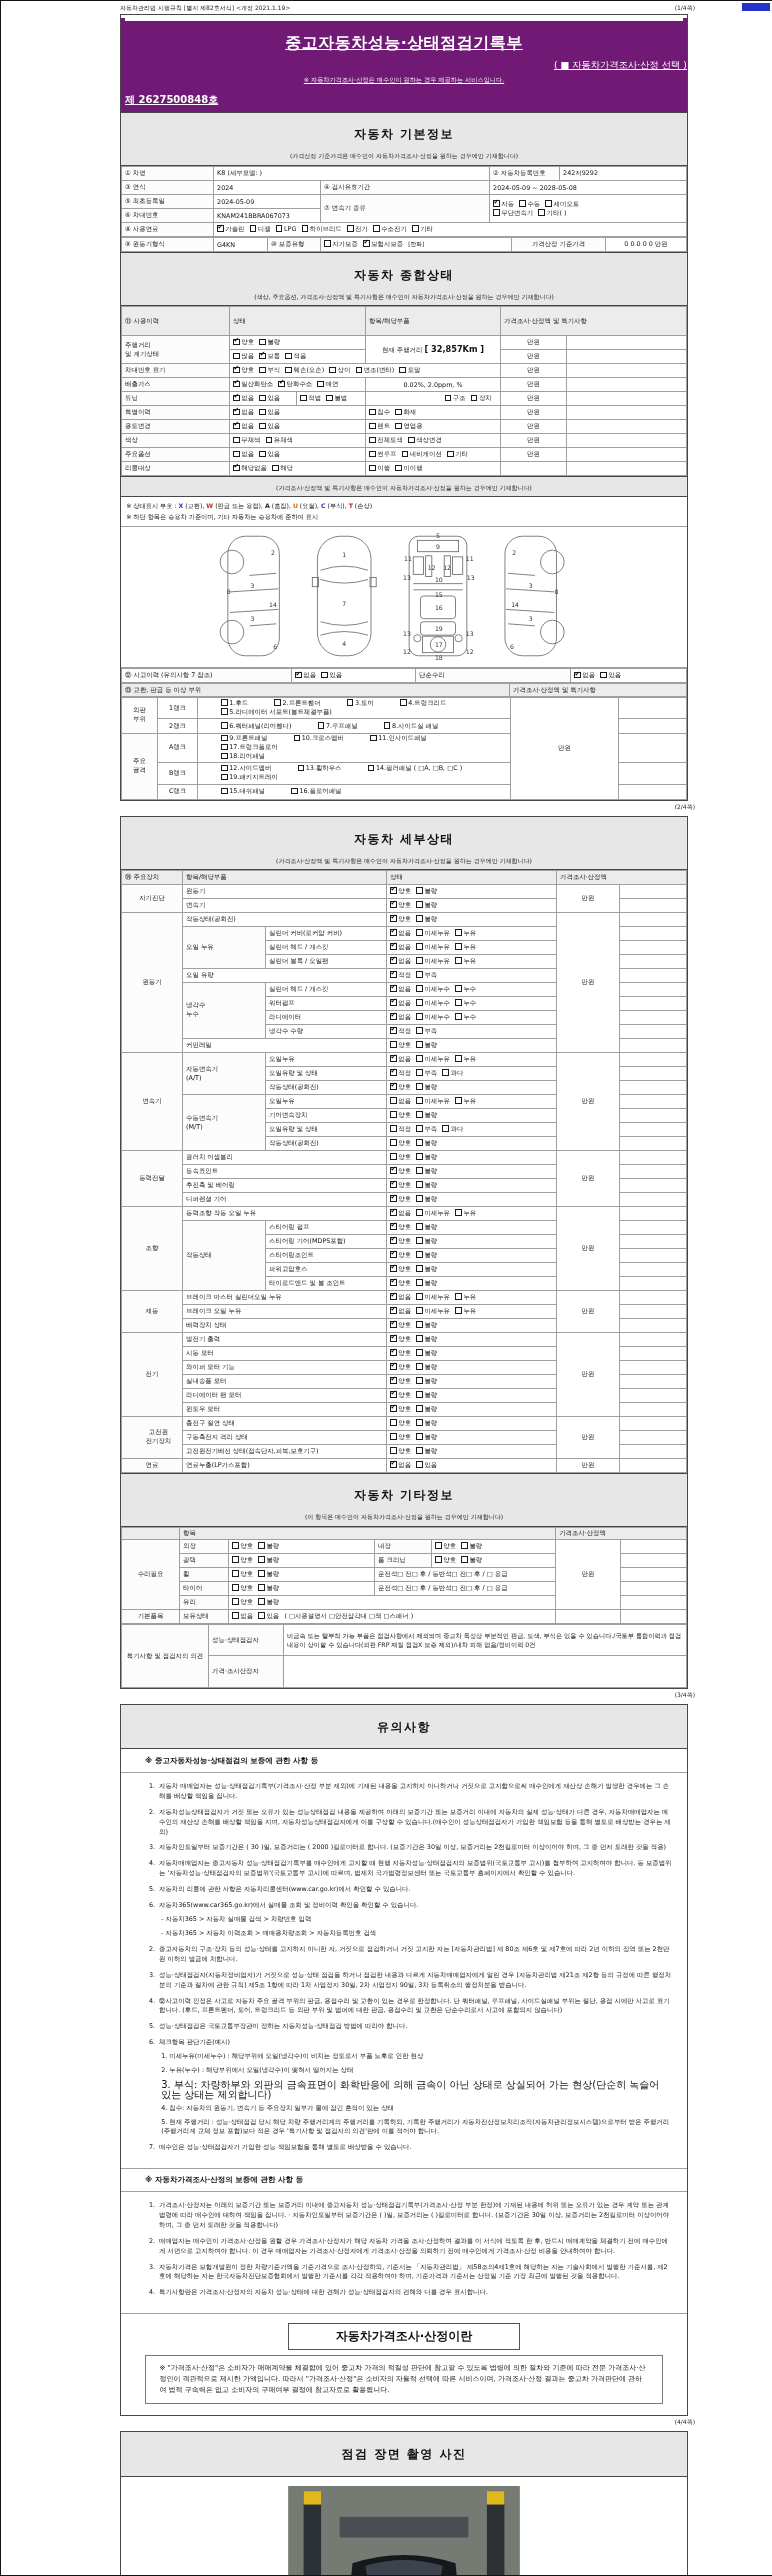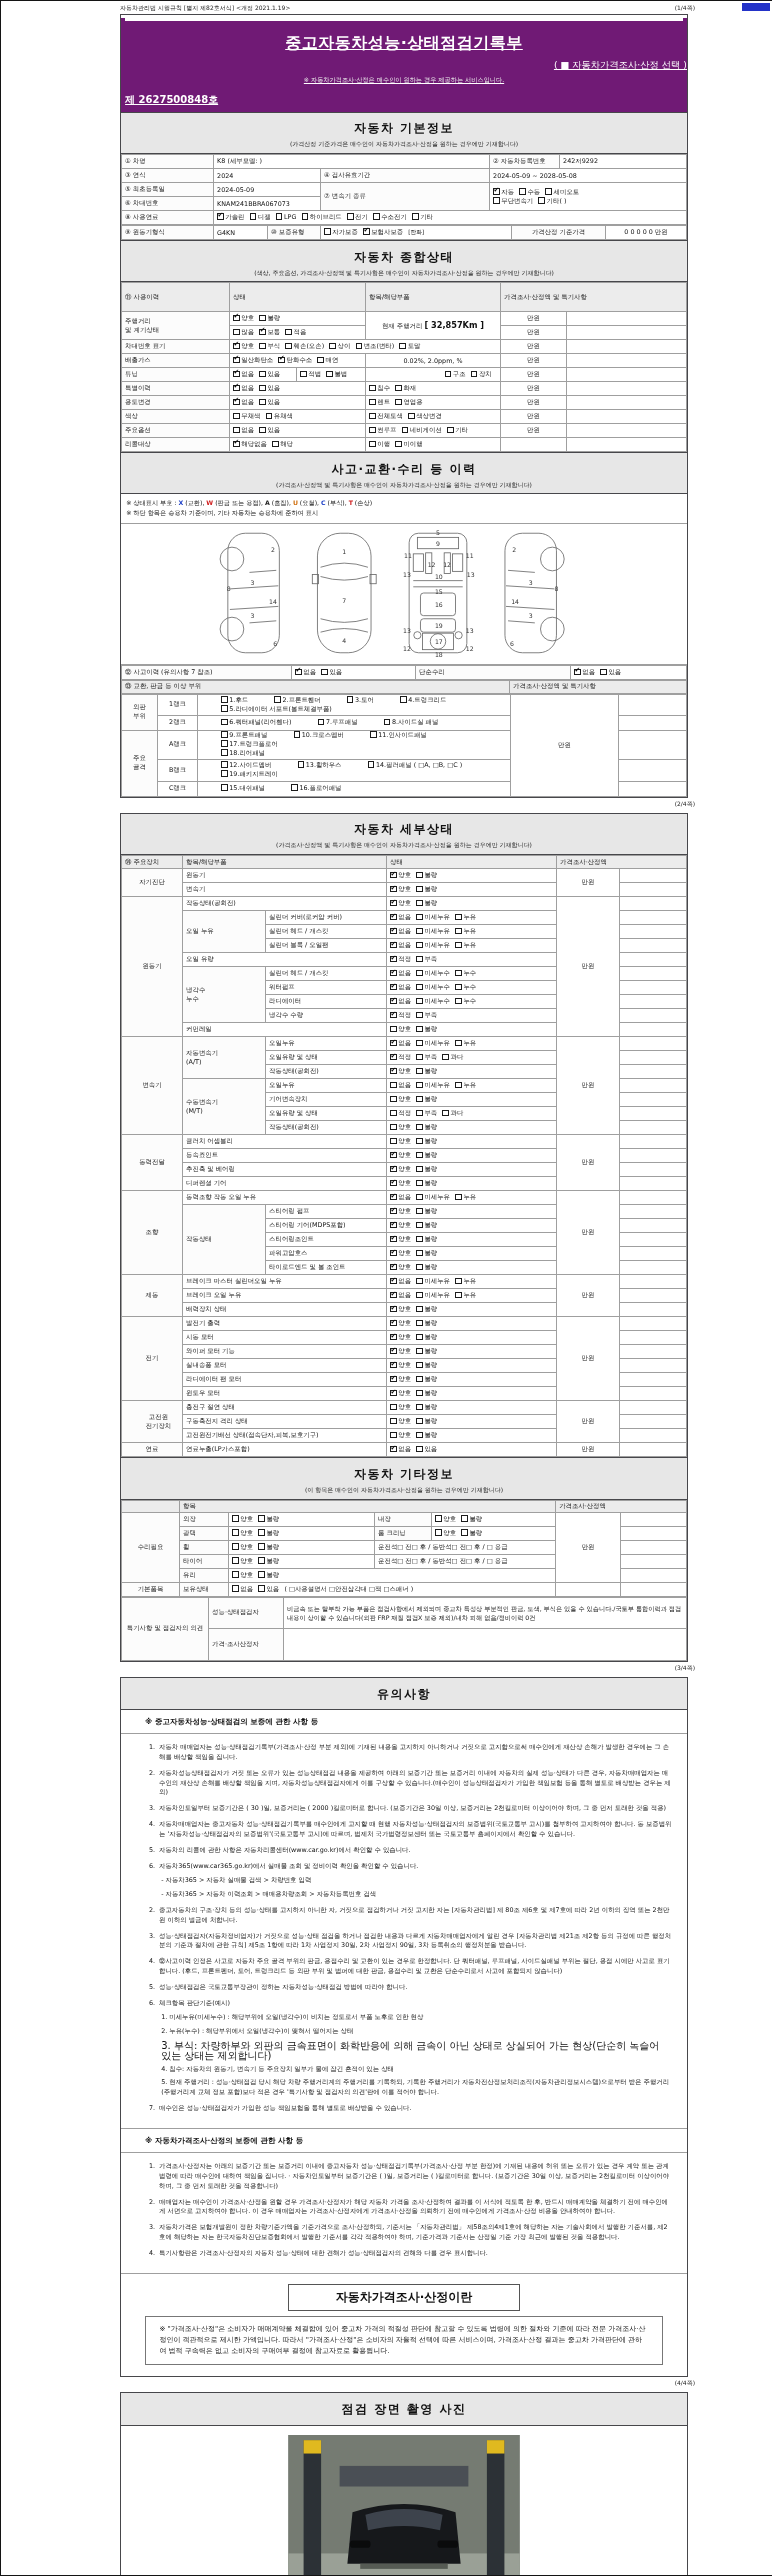--- a/index.html
+++ b/index.html
@@ -12,21 +12,21 @@
   .pgmark{width:575px;text-align:right;font-size:6px;margin:2.1px 0 4.1px 0;color:#222;}
   
   .dkhead{background:#701a75;color:#fff;padding:0 0 5.2px 0;text-decoration:underline;}
   .dkhead .stripe{height:3.1px;background:#fff;margin:2.6px 3.6px 12.4px 3.6px;}
   .dk-title{text-align:center;font-size:16px;font-weight:bold;letter-spacing:0.5px;}
   .dk-sub{text-align:right;font-size:9.3px;margin-top:5.2px;}
   .dk-note{text-align:center;font-size:6.2px;margin-top:4.1px;color:#eee;}
   .dk-no{font-size:10px;font-weight:bold;margin:7.2px 0 0 4.1px;}
   
   .band{background:#e7e7e7;text-align:center;padding:4.6px 0 3.6px 0;border-bottom:0.5px solid #47474b;border-top:0.5px solid #47474b;}
-  .band h2{margin:3px;font-size:12px;font-weight:bold;letter-spacing:1.5px;}
+  .band h2{margin:9px;font-size:12px;font-weight:bold;letter-spacing:1.5px;}
   .band .sub{font-size:6px;margin-top:2.1px;color:#222;}
   table{border-collapse:collapse;width:100%;table-layout:fixed;}
   td,th{border:0.5px solid #9f9f9f;font-size:6.4px;padding:0.5px 3.1px;vertical-align:middle;overflow:hidden;text-align:left;font-weight:normal;}
   th{background:#ececec;}
   td.lab{background:#fcfcfc;}
   td.ctr,th.ctr{text-align:center;}
   tr{height:14px;}
   .cb{display:inline-block;width:6.7px;height:6.7px;border:1px solid #1c1c1c;margin:0 1.5px -1px 0;position:relative;background:#fff;box-sizing:border-box;}
   .cb.on::after{content:"✔";position:absolute;top:-3.1px;left:-0.5px;font-size:6.7px;font-weight:bold;color:#111;}
   .opt{margin-right:5.2px;white-space:nowrap;}
@@ -235,21 +235,20 @@
           <td class="lab">리콜대상</td>
           <td colspan="2"><span class="opt"><span class="cb on"></span><span>해당없음</span></span><span class="opt"><span class="cb"></span><span>해당</span></span></td>
           <td><span class="opt"><span class="cb"></span><span>이행</span></span><span class="opt"><span class="cb"></span><span>미이행</span></span></td>
           <td></td>
               <td></td>
         </tr>
       </tbody>
         </table>
 
       <div class="band">
-        <h2>사고·교환·수리 등 이력</h2>
         <div class="sub">(가격조사·산정액 및 특기사항은 매수인이 자동차가격조사·산정을 원하는 경우에만 기재합니다)</div>
       </div>
 
       <div class="legend">
         <div class="ln" id="legend-line"><span>※ 상태표시 부호 : </span><span style="color: rgb(31, 65, 200); font-weight: bold;">X</span><span> (교환), </span><span style="color: rgb(208, 32, 32); font-weight: bold;">W</span><span> (판금 또는 용접), </span><span style="color: rgb(34, 34, 34); font-weight: bold;">A</span><span> (흠집), </span><span style="color: rgb(208, 112, 16); font-weight: bold;">U</span><span> (요철), </span><span style="color: rgb(31, 65, 200); font-weight: bold;">C</span><span> (부식), </span><span style="color: rgb(208, 32, 32); font-weight: bold;">T</span><span> (손상)</span></div>
         <div class="ln">※ 하단 항목은 승용차 기준이며, 기타 자동차는 승용차에 준하여 표시</div>
       </div>
 
       <div class="diagram">
         <svg width="546" height="132" viewBox="0 0 1060 256">

